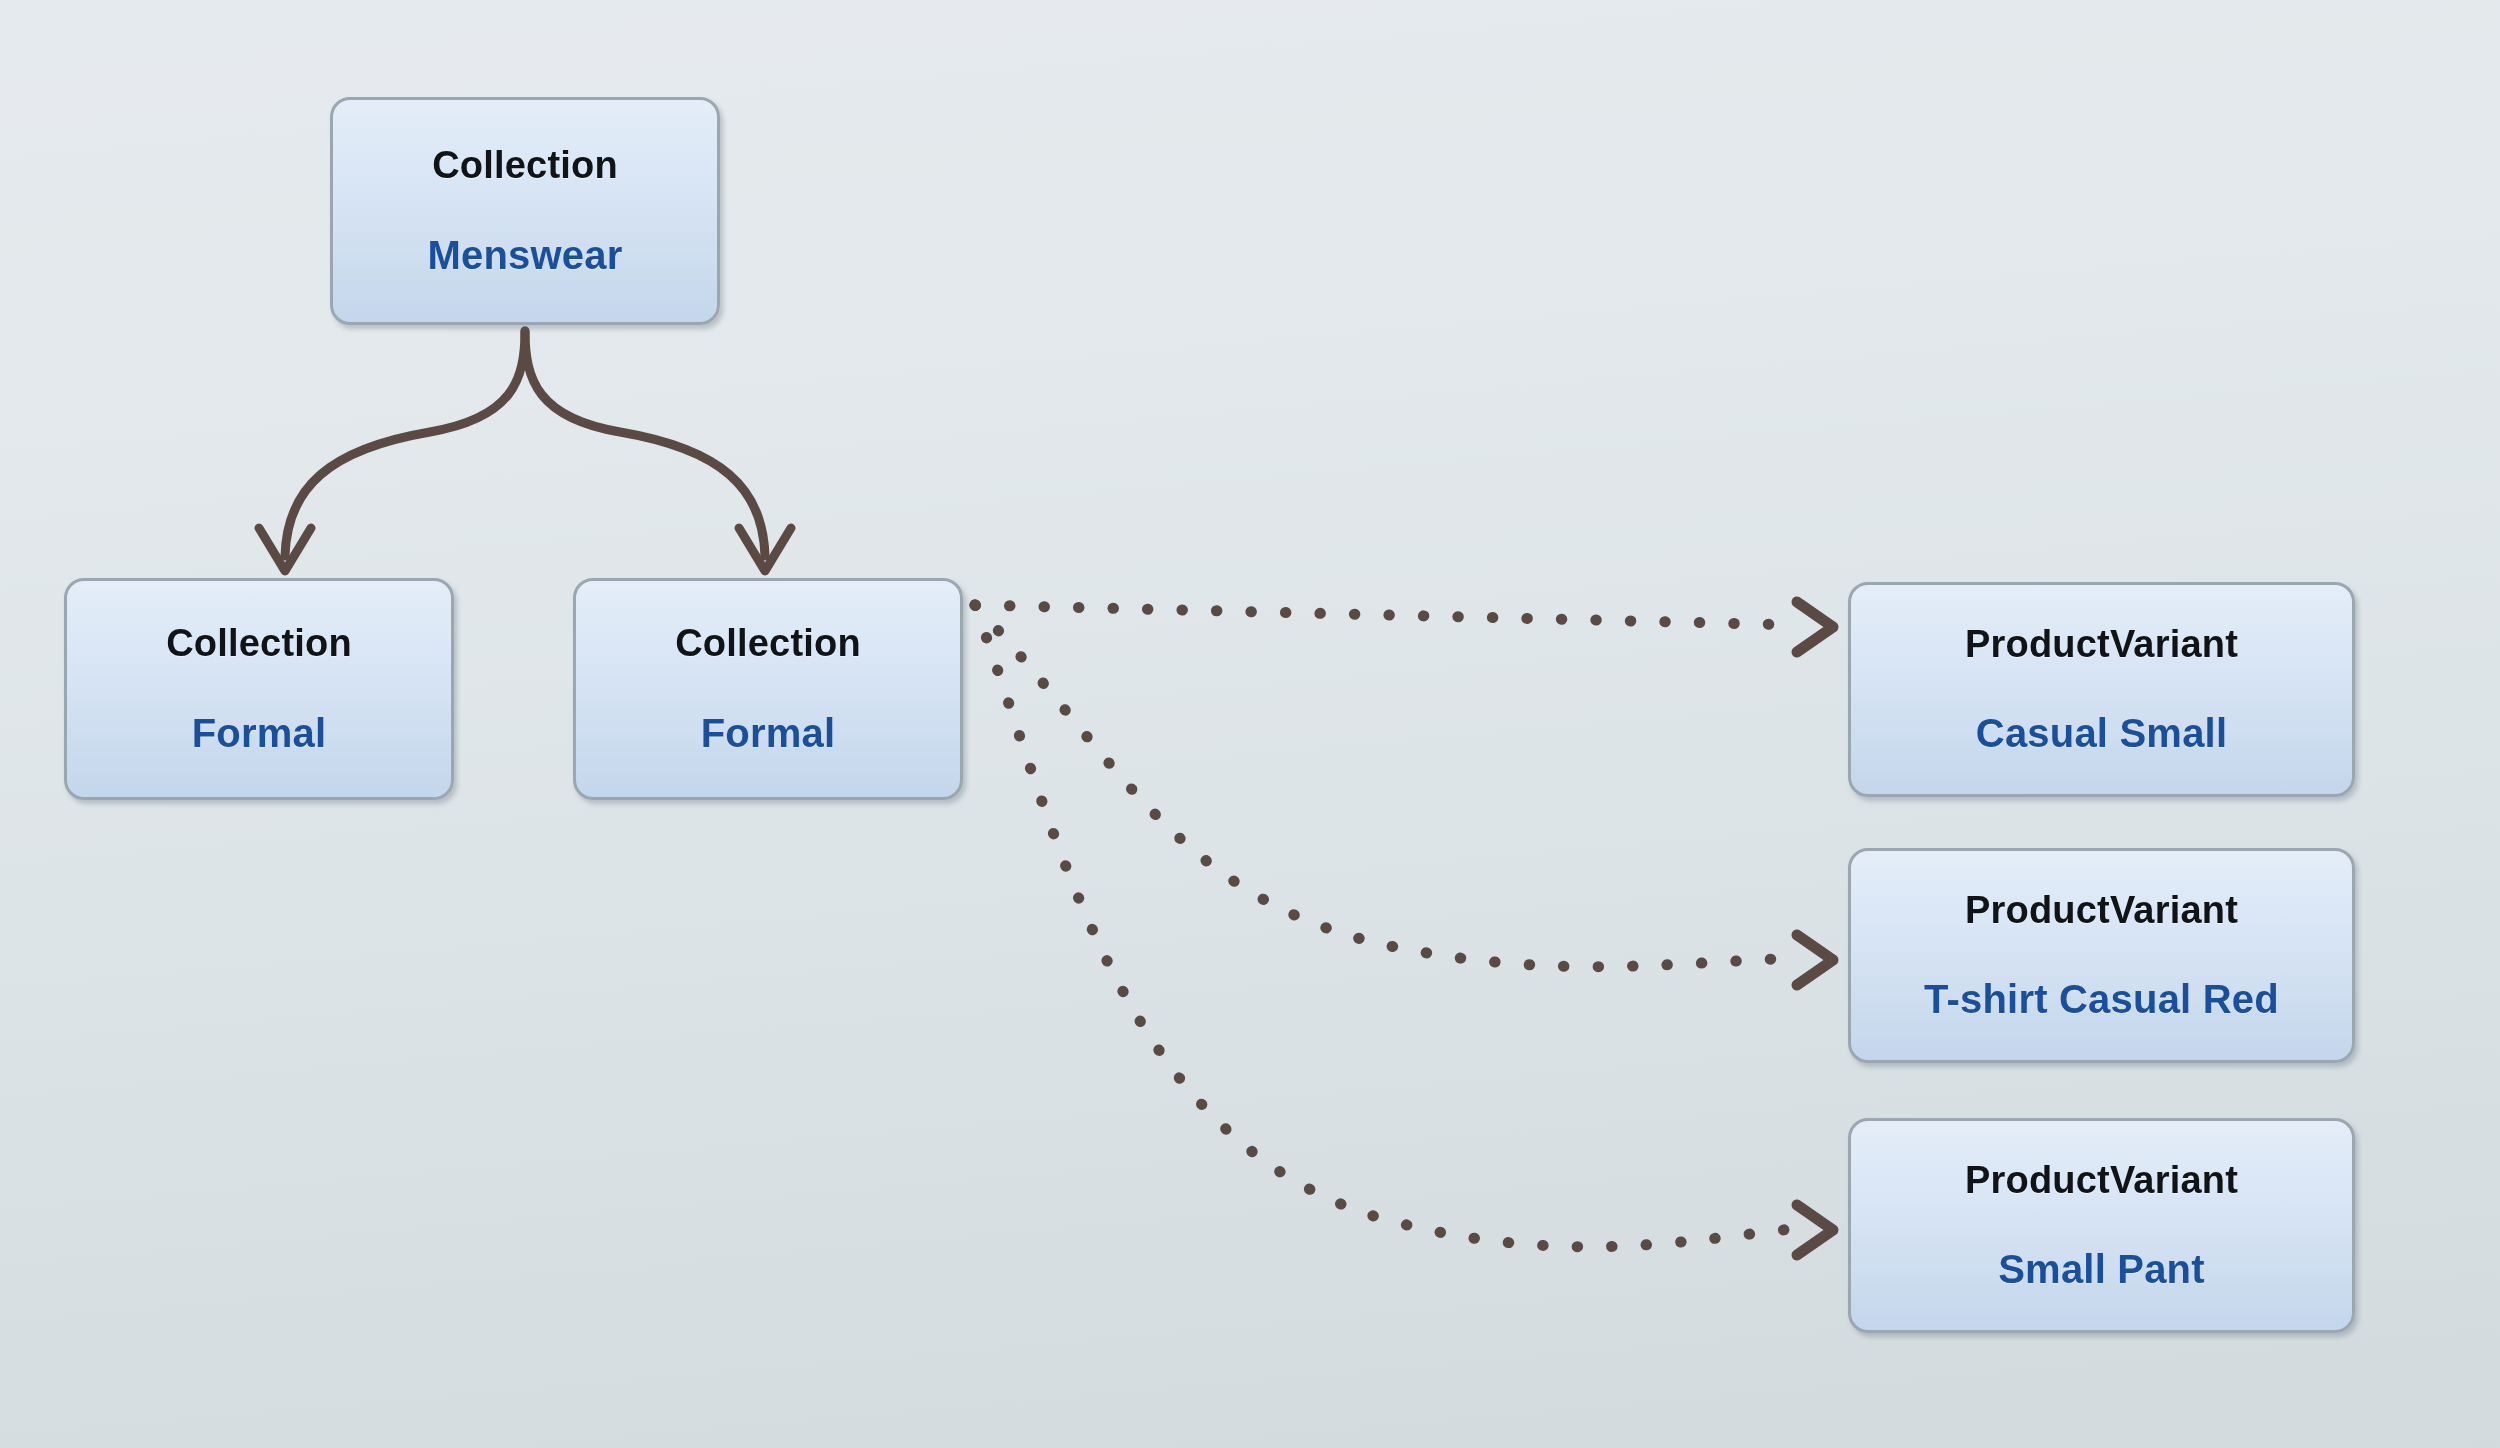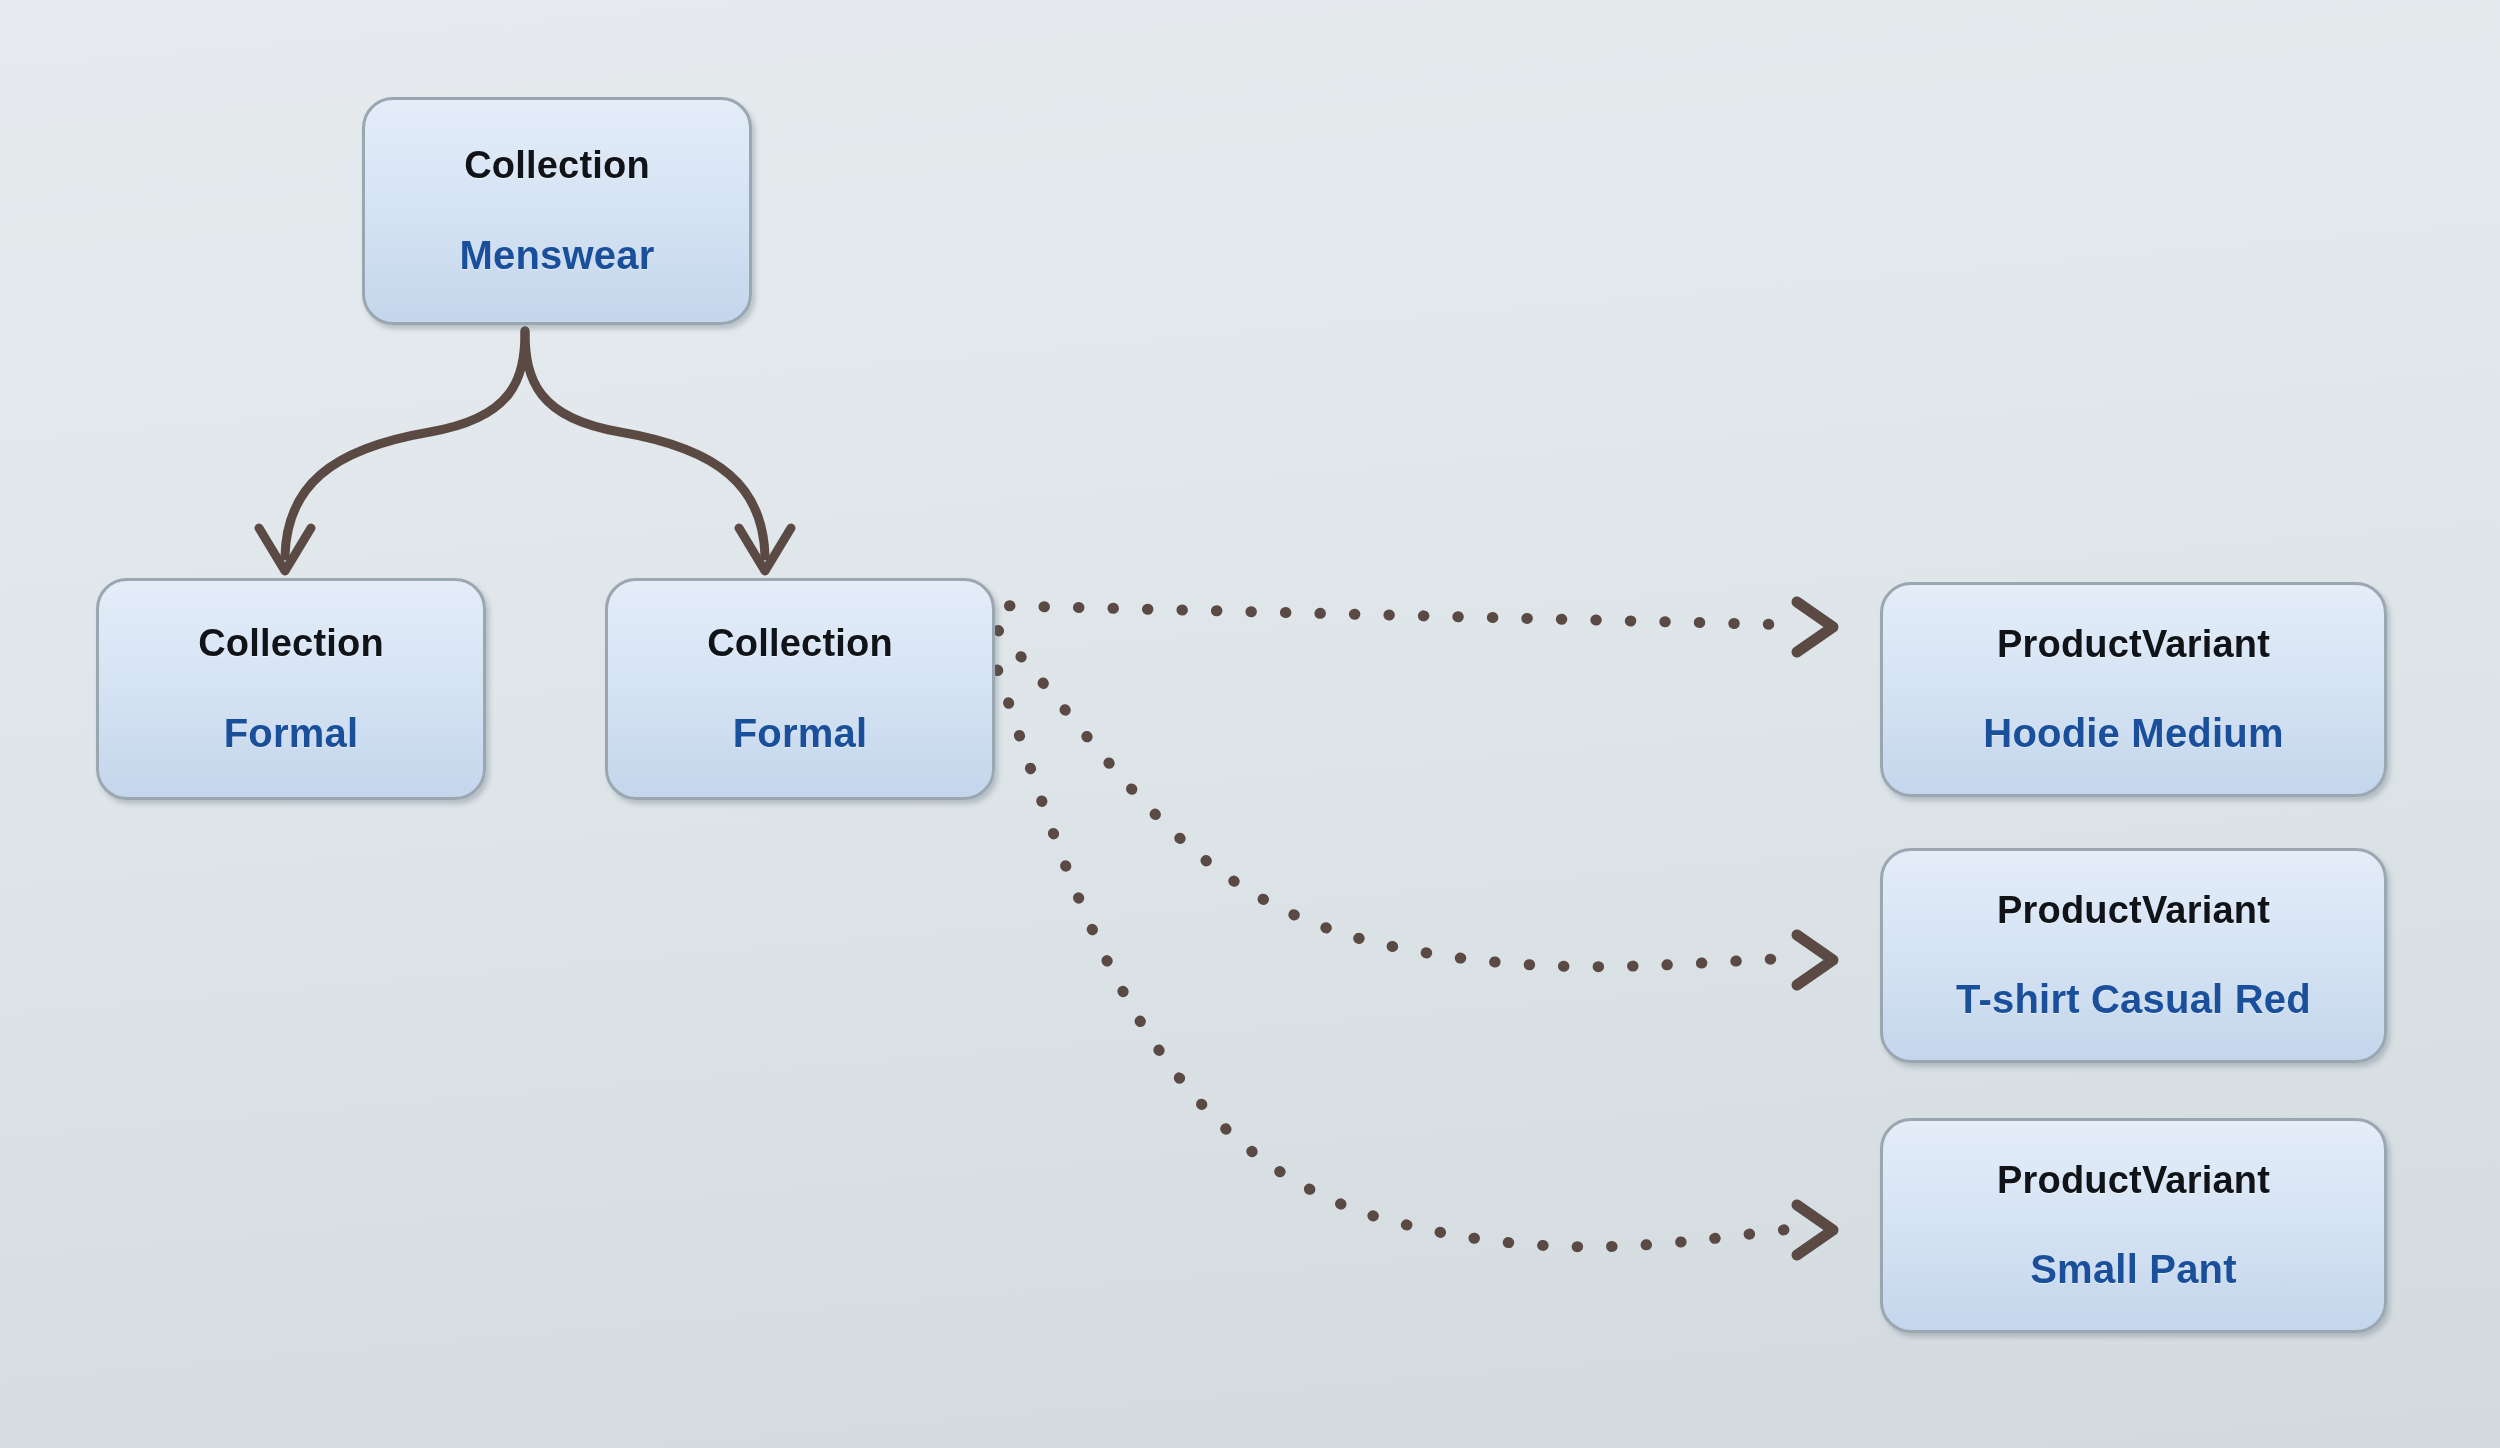--- a/index.html
+++ b/index.html
@@ -29,29 +29,28 @@
     top: 0;
     width: 2500px;
     height: 1448px;
     pointer-events: none;
   }
 
   .node {
     position: absolute;
     box-sizing: border-box;
     border: 3px solid #9aa7b0;
-    border-radius: 31px;
+    border-radius: 20px;
     background: linear-gradient(180deg, #e4edf8 0%, #dbe7f6 30%, #cfdef0 68%, #c4d6ec 100%);
     box-shadow: 3px 4px 5px rgba(95,110,122,0.33);
     display: flex;
     flex-direction: column;
     align-items: center;
     justify-content: center;
     text-align: center;
-    margin-left: 32px;
   }
 
   .node-type {
     color: #101418;
     font-weight: bold;
     font-size: 38px;
     line-height: 1.1;
     letter-spacing: 0.2px;
     text-shadow: 0 1px 0 rgba(255,255,255,0.55);
     white-space: nowrap;
@@ -116,21 +115,21 @@
 
   <div class="node" style="left:573px; top:578px; width:390px; height:222px;">
     <div class="node-type">Collection</div>
     <div class="gap-lg"></div>
     <div class="node-name">Formal</div>
   </div>
 
   <div class="node" style="left:1848px; top:582px; width:507px; height:215px;">
     <div class="node-type">ProductVariant</div>
     <div class="gap-lg"></div>
-    <div class="node-name">Hoodie Medium</div>
+    <div class="node-name">Casual Small</div>
   </div>
 
   <div class="node" style="left:1848px; top:848px; width:507px; height:215px;">
     <div class="node-type">ProductVariant</div>
     <div class="gap-lg"></div>
     <div class="node-name">T-shirt Casual Red</div>
   </div>
 
   <div class="node" style="left:1848px; top:1118px; width:507px; height:215px;">
     <div class="node-type">ProductVariant</div>

